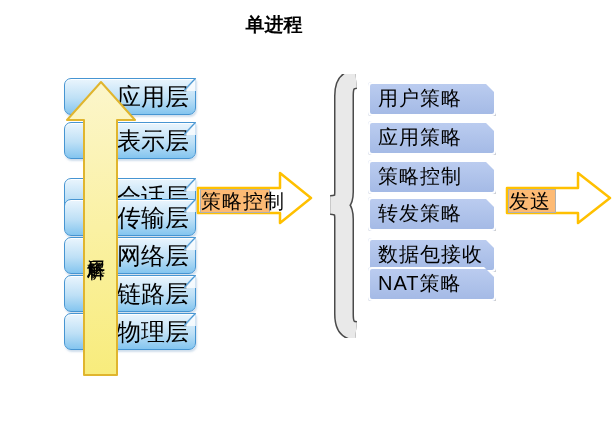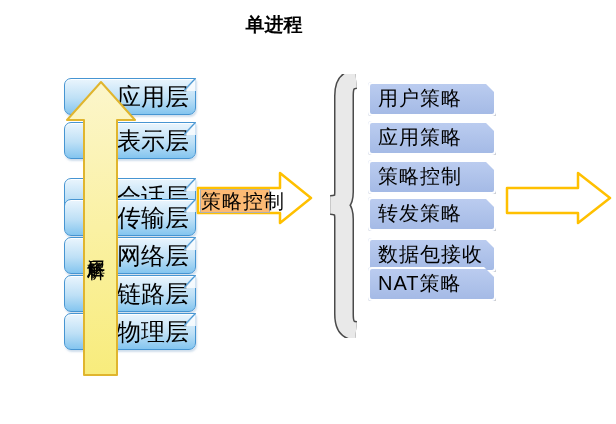--- a/index.html
+++ b/index.html
@@ -140,14 +140,15 @@
         <div class="lbl">数据包接收</div>
       </div>
     <div class="pbox" style="top:267px">
         <div class="lbl">NAT策略</div>
       </div>
   </div>
 
   <svg class="arrow-svg" style="left:504px;top:171px" width="112" height="56" viewBox="0 0 112 56">
     <polygon points="3,17 74,17 74,2 106,27 74,52 74,42 3,42" fill="#ffffff" stroke-width="2.5" stroke-linejoin="round" stroke="#FFC000"></polygon>
   </svg>
+  <div class="arrow-tag" style="left:508px;top:189px;width:46px">发送</div>
 
 </div>
 
 </body></html>

